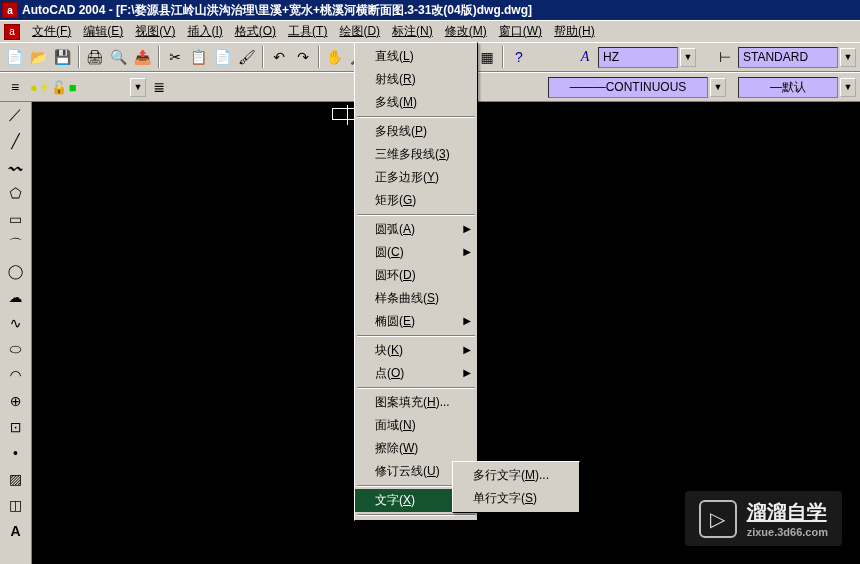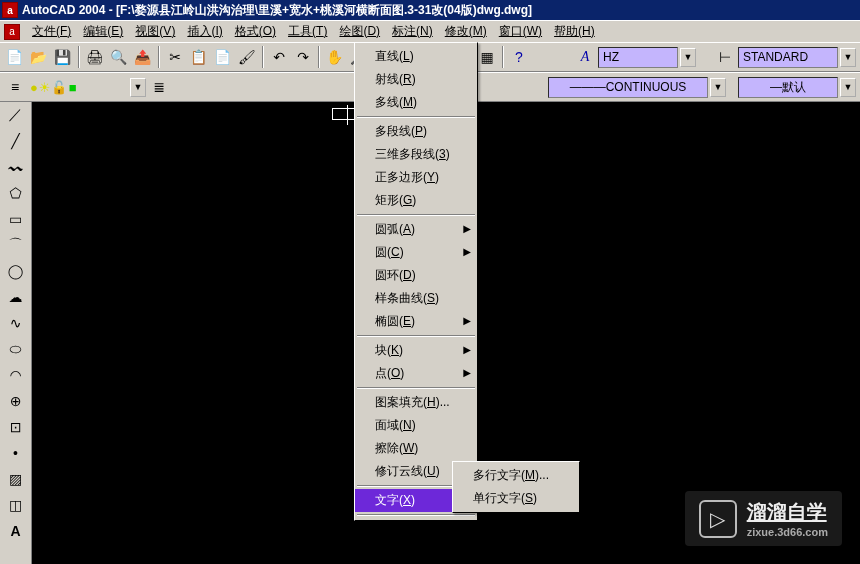--- a/index.html
+++ b/index.html
@@ -15,21 +15,21 @@
 .tb-sep{width:2px; height:22px; border-left:1px solid #808080; border-right:1px solid #fff; margin:0 2px;}
 .layer-icons{display:inline-flex;align-items:center;gap:0;width:100px;justify-content:flex-start;padding-left:2px;}
 .layer-icons span{font-size:13px;margin-right:1px;}
 .canvas-area{position:absolute; left:32px; top:102px; right:0; bottom:0; background:#000;}
 .left-toolbar{position:absolute; left:0; top:102px; width:32px; bottom:0; background:#d4d0c8; border-right:1px solid #808080; display:flex; flex-direction:column; align-items:center; padding-top:2px; gap:4px;}
 .lt-btn{width:24px;height:22px;border:1px solid #d4d0c8;display:flex;align-items:center;justify-content:center;font-size:14px;}
 .crosshair{position:absolute;left:300px;top:6px;width:30px;height:12px;border:1px solid #fff;}
 .crosshair::after{content:"";position:absolute;left:14px;top:-4px;width:0;height:20px;border-left:1px solid #fff;}
 .dropdown-menu{position:absolute; background:#d4d0c8; border:1px solid #000; border-top-color:#fff; border-left-color:#fff; box-shadow: 2px 2px 2px rgba(0,0,0,0.3); min-width:120px; padding:2px 0;}
 .dropdown-menu .ditem{padding:3px 22px 3px 20px; cursor:default; white-space:nowrap; position:relative;}
-.dropdown-menu .ditem.hl{background:#6d28d9;color:#fff;}
+.dropdown-menu .ditem.hl{background:#14532d;color:#fff;}
 .dropdown-menu .ditem .arrow{position:absolute;right:6px;top:5px;font-size:10px;}
 .dropdown-menu .dsep{height:1px;border-top:1px solid #808080;border-bottom:1px solid #fff;margin:2px 2px;}
 .watermark{position:absolute;right:18px;bottom:18px;background:rgba(30,30,30,0.85);border-radius:4px;padding:8px 14px;display:flex;align-items:center;gap:10px;color:#ddd;}
 .watermark .wm-icon{width:38px;height:38px;border:2px solid #bbb;border-radius:6px;display:flex;align-items:center;justify-content:center;font-size:20px;color:#ddd;}
 .watermark .wm-main{font-size:20px;font-weight:bold;color:#eee;text-decoration:underline;}
 .watermark .wm-sub{font-size:11px;color:#aaa;font-weight:bold;}
 .style-select{display:inline-flex;align-items:center;border:1px inset #808080;background:#c4b5fd;height:21px;padding:0 4px;min-width:80px;}
 .drop-arrow{display:inline-flex;width:16px;height:19px;background:#d4d0c8;border:1px outset #fff;align-items:center;justify-content:center;font-size:9px;}
 </style>
 </head>

